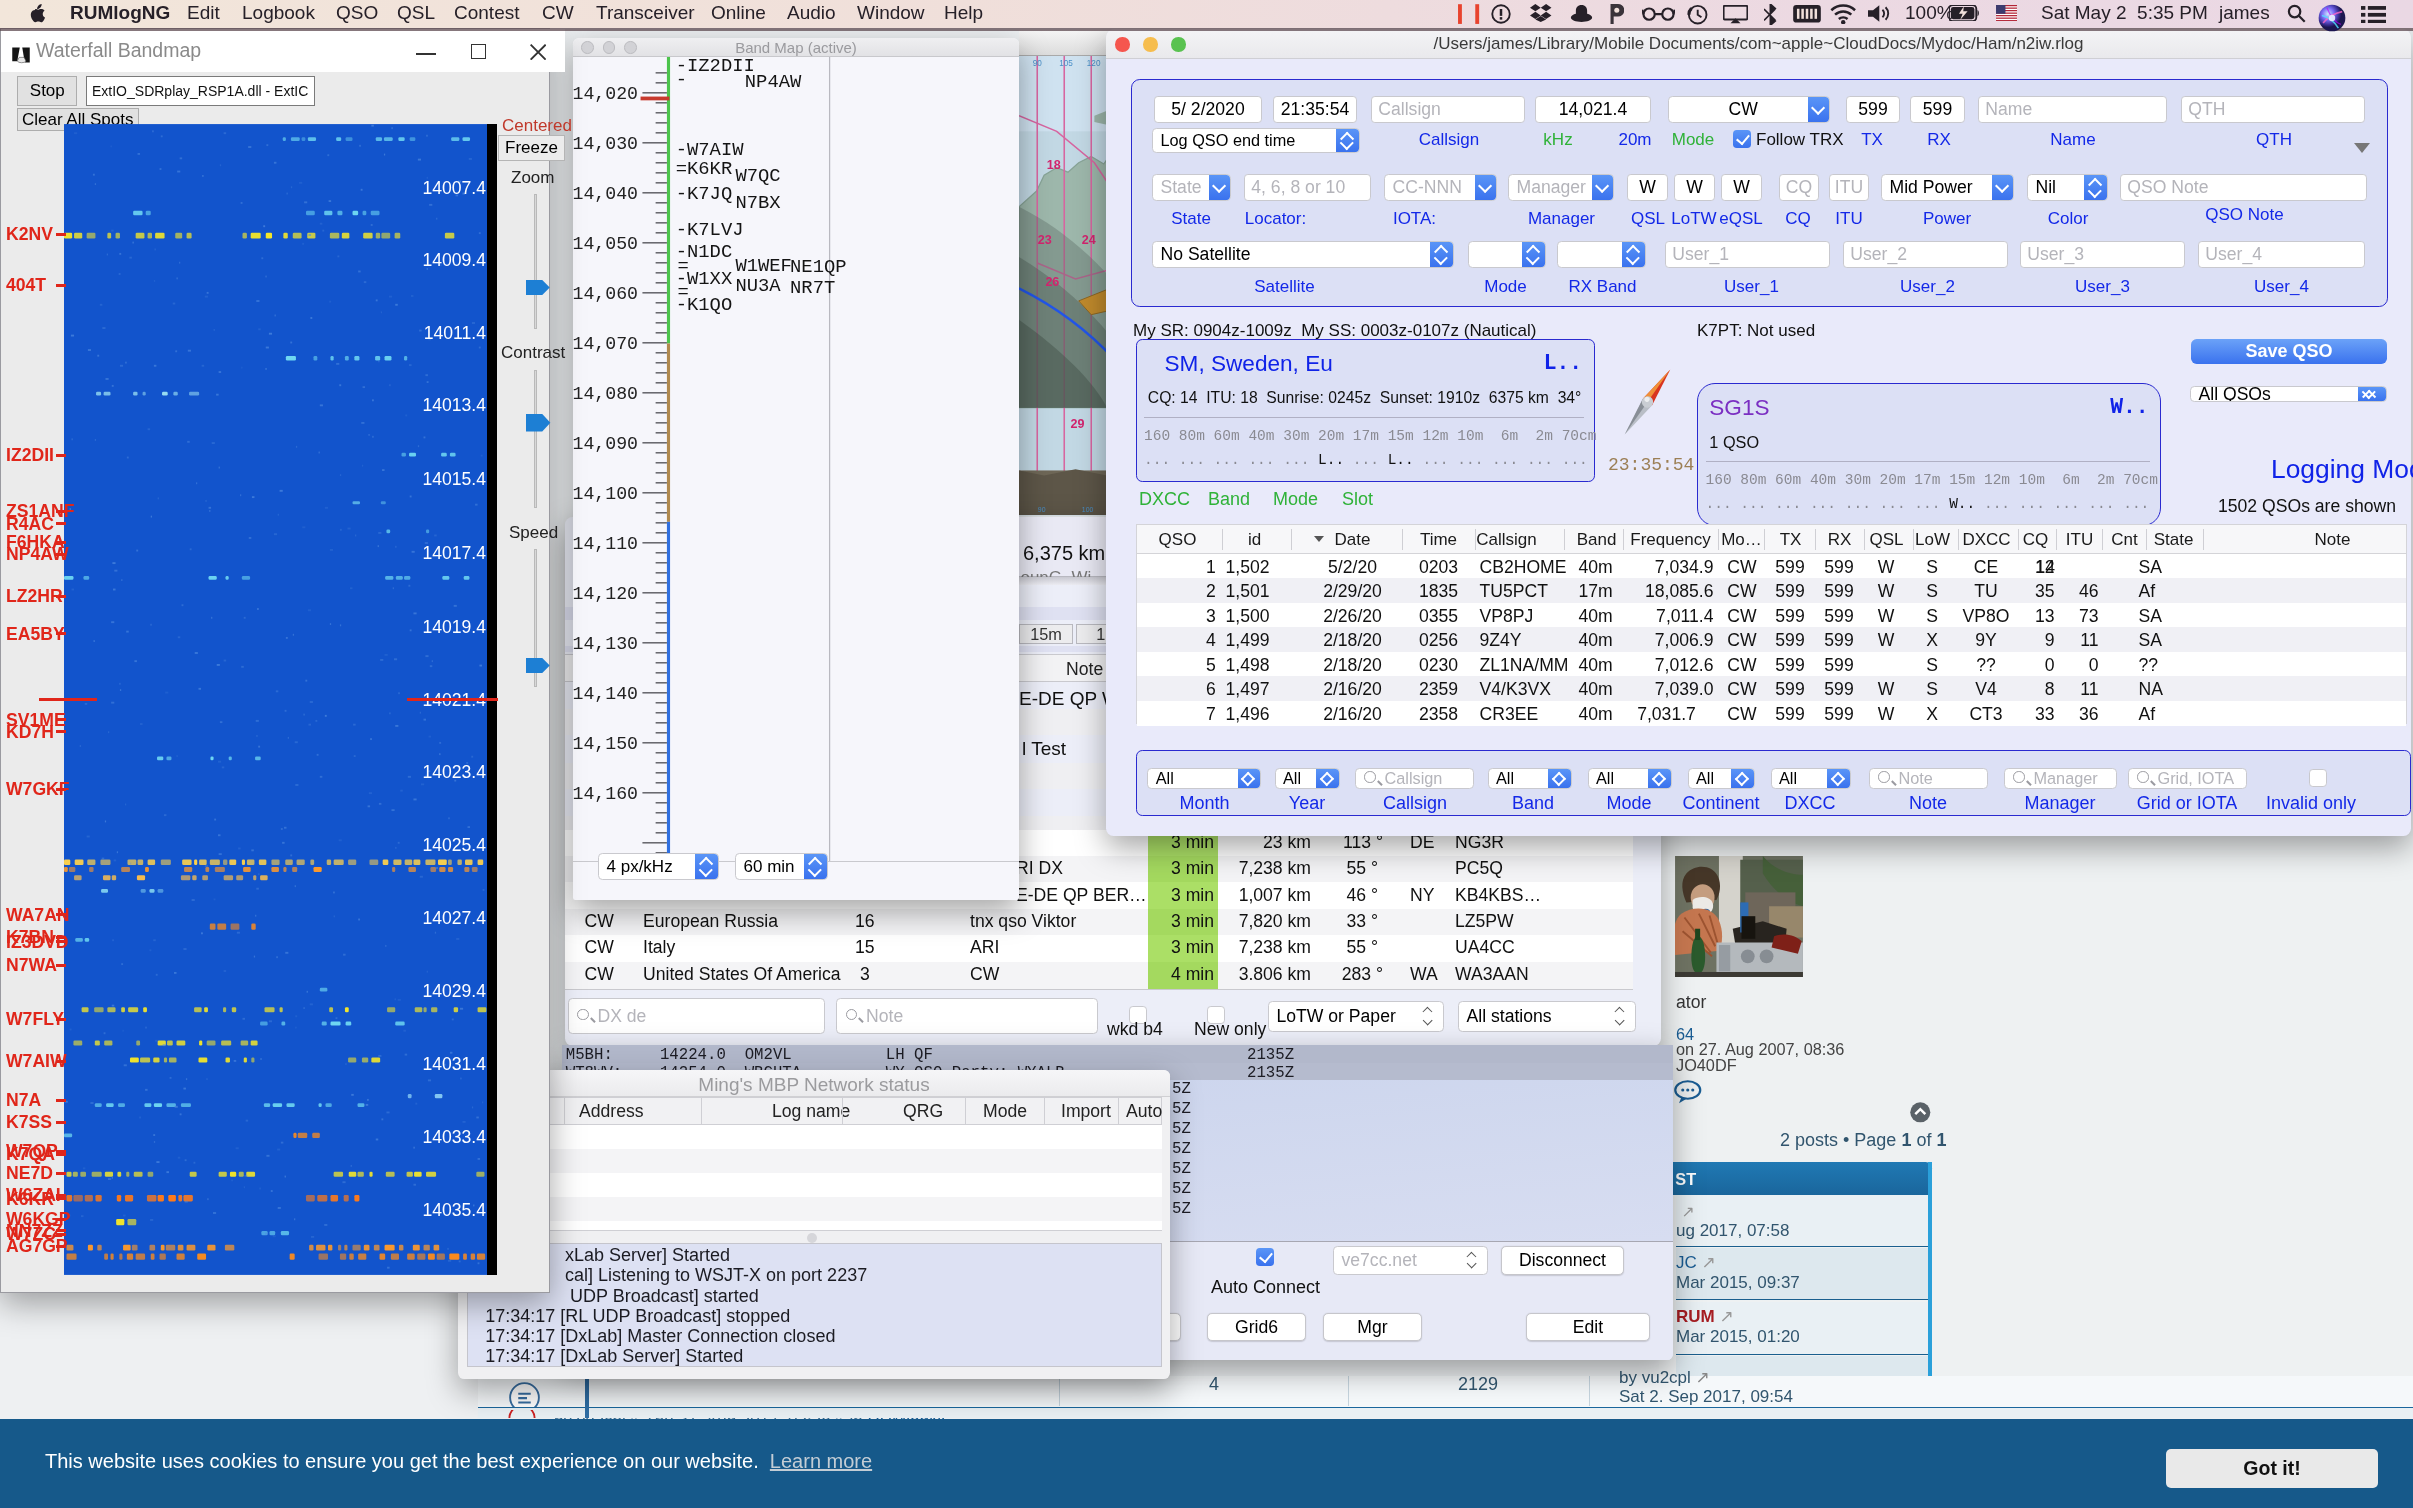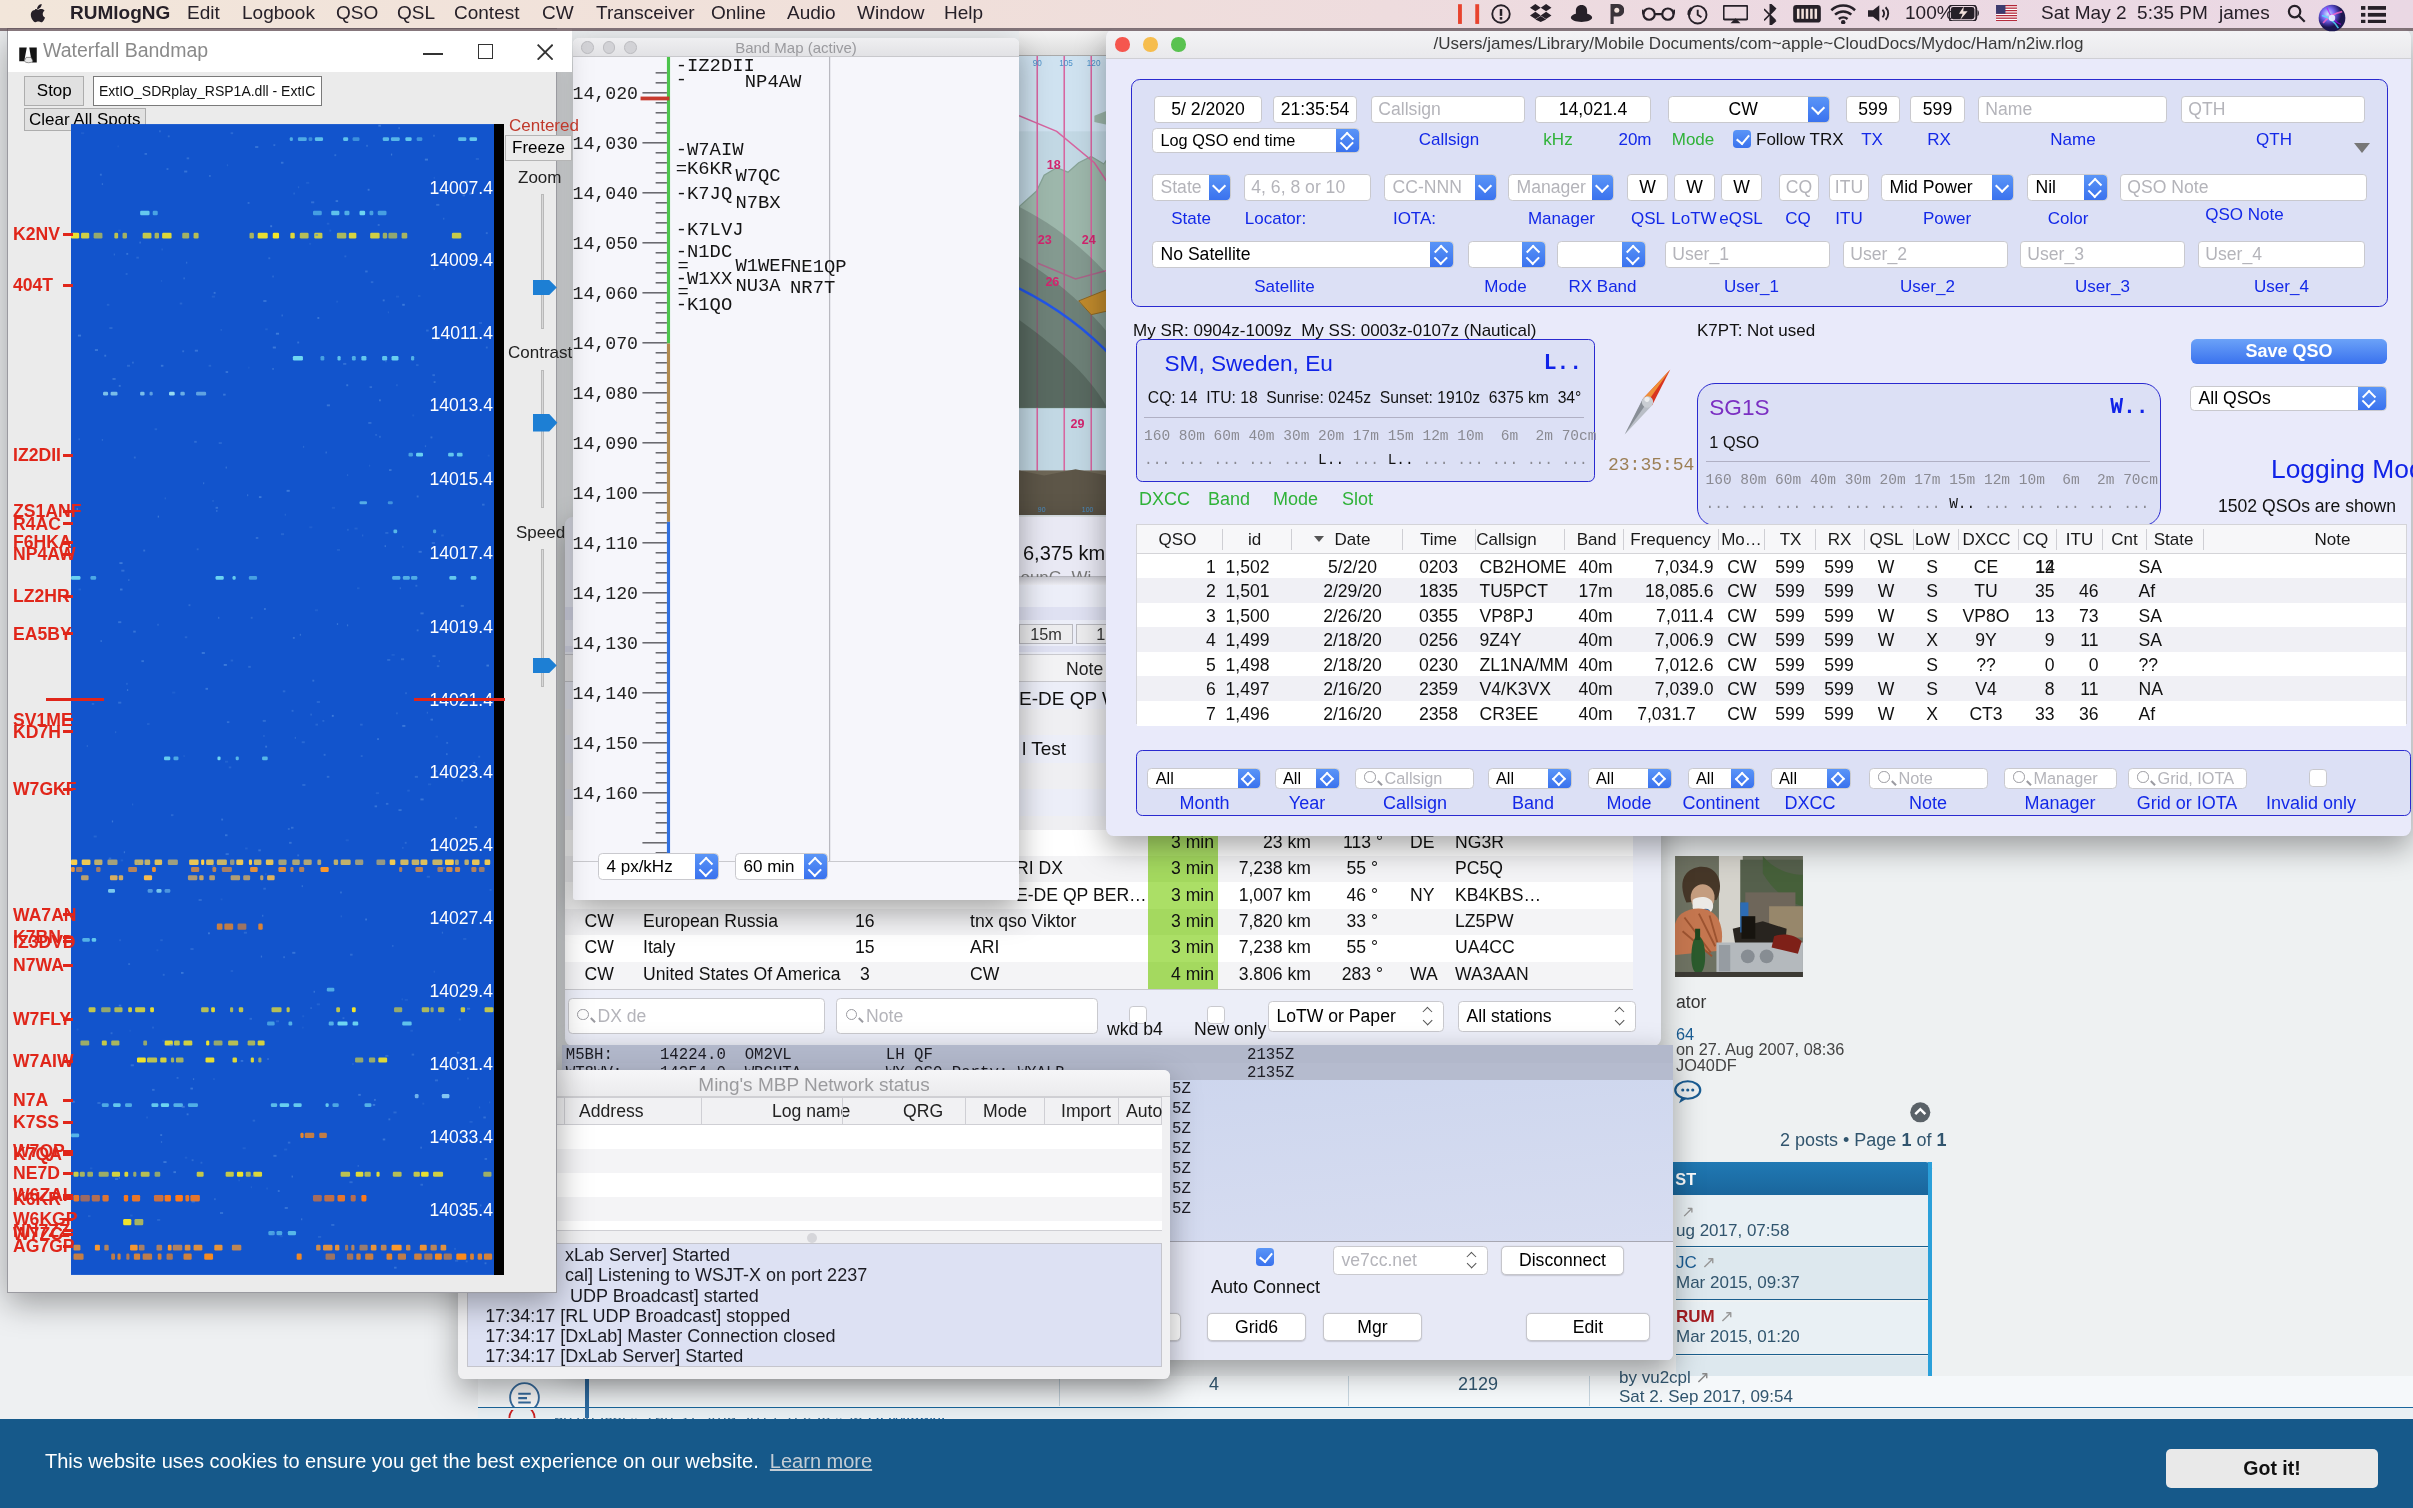--- a/index.html
+++ b/index.html
@@ -444,21 +444,21 @@
       <text x="163" y="361" font-family="Liberation Mono" font-size="30" fill="#141414">-W1XX</text>
       <text x="258" y="372" font-family="Liberation Mono" font-size="30" fill="#141414">NU3A</text>
       <text x="345" y="375" font-family="Liberation Mono" font-size="30" fill="#141414">NR7T</text>
       <text x="166" y="382" font-family="Liberation Mono" font-size="30" fill="#141414">=</text>
       <text x="163" y="403" font-family="Liberation Mono" font-size="30" fill="#141414">-K1QO</text>
     </svg>
 <div class="abs" style="left:0;top:823px;width:446px;height:1.3px;background:#c9c9ce;"></div>
 <div class="pop" style="left:25px;top:815px;width:121px;height:27px;font-size:17px;">4 px/kHz<span class="stp"></span></div>
 <div class="pop" style="left:162px;top:815px;width:93px;height:27px;font-size:17px;">60 min<span class="stp"></span></div>
 </div>
-<div class="win" style="left:7px;top:28px;width:550px;height:1265px;background:#ebebeb;border:0.6px solid #9a9aa0;z-index:9;">
+<div class="win" style="left:0;top:28px;width:550px;height:1265px;background:#ebebeb;border:0.6px solid #9a9aa0;z-index:9;">
 <div class="abs" style="left:0;top:0;width:564px;height:43px;background:#fff;"></div>
 <svg class="abs" style="left:10px;top:17px;" width="20" height="19" viewBox="0 0 32 30">
       <path d="M2 2h12l-4 22H2z" fill="#141414"></path>
       <path d="M18 2h12v24h-8z" fill="#141414"></path>
       <path d="M10 24a8 5 0 0 0 14 0l-3-6h-8z" fill="#e8e8e8" stroke="#555"></path>
     </svg>
 <div class="abs" style="left:35px;top:10px;font-size:19.5px;color:#8a8a8a;">Waterfall Bandmap</div>
 <div class="abs" style="left:415px;top:24px;width:20px;height:1.9px;background:#333;"></div>
 <div class="abs" style="left:470px;top:15px;width:15px;height:15px;border:1.9px solid #333;"></div>
 <svg class="abs" style="left:529px;top:15px;" width="16.3" height="16.3" viewBox="0 0 26 26">
@@ -1403,21 +1403,21 @@
 <div class="abs mono" style="left:502px;top:426px;font-size:18px;color:#9c7f55;">23:35:54</div>
 <div class="abs" style="left:591px;top:310px;width:464px;height:143px;background:#dce0f5;border:1.6px solid #2a2ad0;border-radius:18px;margin-top:44px;">
   <div class="abs" style="left:11.3px;top:11.3px;font-size:22.6px;color:#7b2fc2;">SG1S</div>
   <div class="abs mono" style="right:11.3px;top:11.3px;font-size:21.4px;color:#1023e8;font-weight:bold;">W..</div>
   <div class="abs" style="left:11.3px;top:49px;font-size:16.3px;color:#111;">1 QSO</div>
   <div class="abs" style="left:7.5px;top:77px;width:444px;height:0.9px;background:#b0b0c4;"></div>
   <div class="abs mono" style="left:7.5px;top:88px;font-size:14.5px;color:#8a8a92;white-space:pre;">160 80m 60m 40m 30m 20m 17m 15m 12m 10m  6m  2m 70cm</div>
   <div class="abs mono" style="left:7.5px;top:112px;font-size:14.5px;color:#8a8a92;white-space:pre;">... ... ... ... ... ... ... <span style="color:#111">W..</span> ... ... ... ... ...</div>
 </div>
 <div class="abs" style="left:1085px;top:310px;width:196px;height:25px;background:linear-gradient(#6ba2f8,#3a72ee);border-radius:5.7px;display:flex;align-items:center;justify-content:center;font-size:18px;font-weight:bold;color:#fff;">Save QSO</div>
-<div class="pop" style="left:1084px;top:357px;width:197px;height:25px;">All QSOs<span class="stp" style="width:28px;"></span></div>
+<div class="pop" style="left:1084px;top:357px;width:197px;height:16px;">All QSOs<span class="stp" style="width:28px;"></span></div>
 <div class="abs" style="left:1124px;top:425px;font-size:26.4px;color:#1023e8;white-space:nowrap;margin-left:41px;">Logging Mode</div>
 <div class="abs" style="left:1112px;top:467px;font-size:17.6px;color:#111;white-space:nowrap;">1502 QSOs are shown</div>
 <div class="lblg" style="left:33px;top:460px;font-size:18px;">DXCC</div>
 <div class="lblg" style="left:102px;top:460px;font-size:18px;">Band</div>
 <div class="lblg" style="left:167px;top:460px;font-size:18px;">Mode</div>
 <div class="lblg" style="left:236px;top:460px;font-size:18px;">Slot</div>
 <div class="abs" style="left:29.5px;top:495px;width:1271px;height:200px;background:#fff;border:0.6px solid #d4d4d8;">
       <div class="abs" style="left:0;top:0;width:100%;height:29px;background:#f7f7f9;border-bottom:0.6px solid #d4d4d8;"></div>
       <div class="abs" style="left:85px;top:3.8px;width:0.6px;height:21.4px;background:#cfcfd4;"></div>
       <div class="abs" style="left:154px;top:3.8px;width:0.6px;height:21.4px;background:#cfcfd4;"></div>

